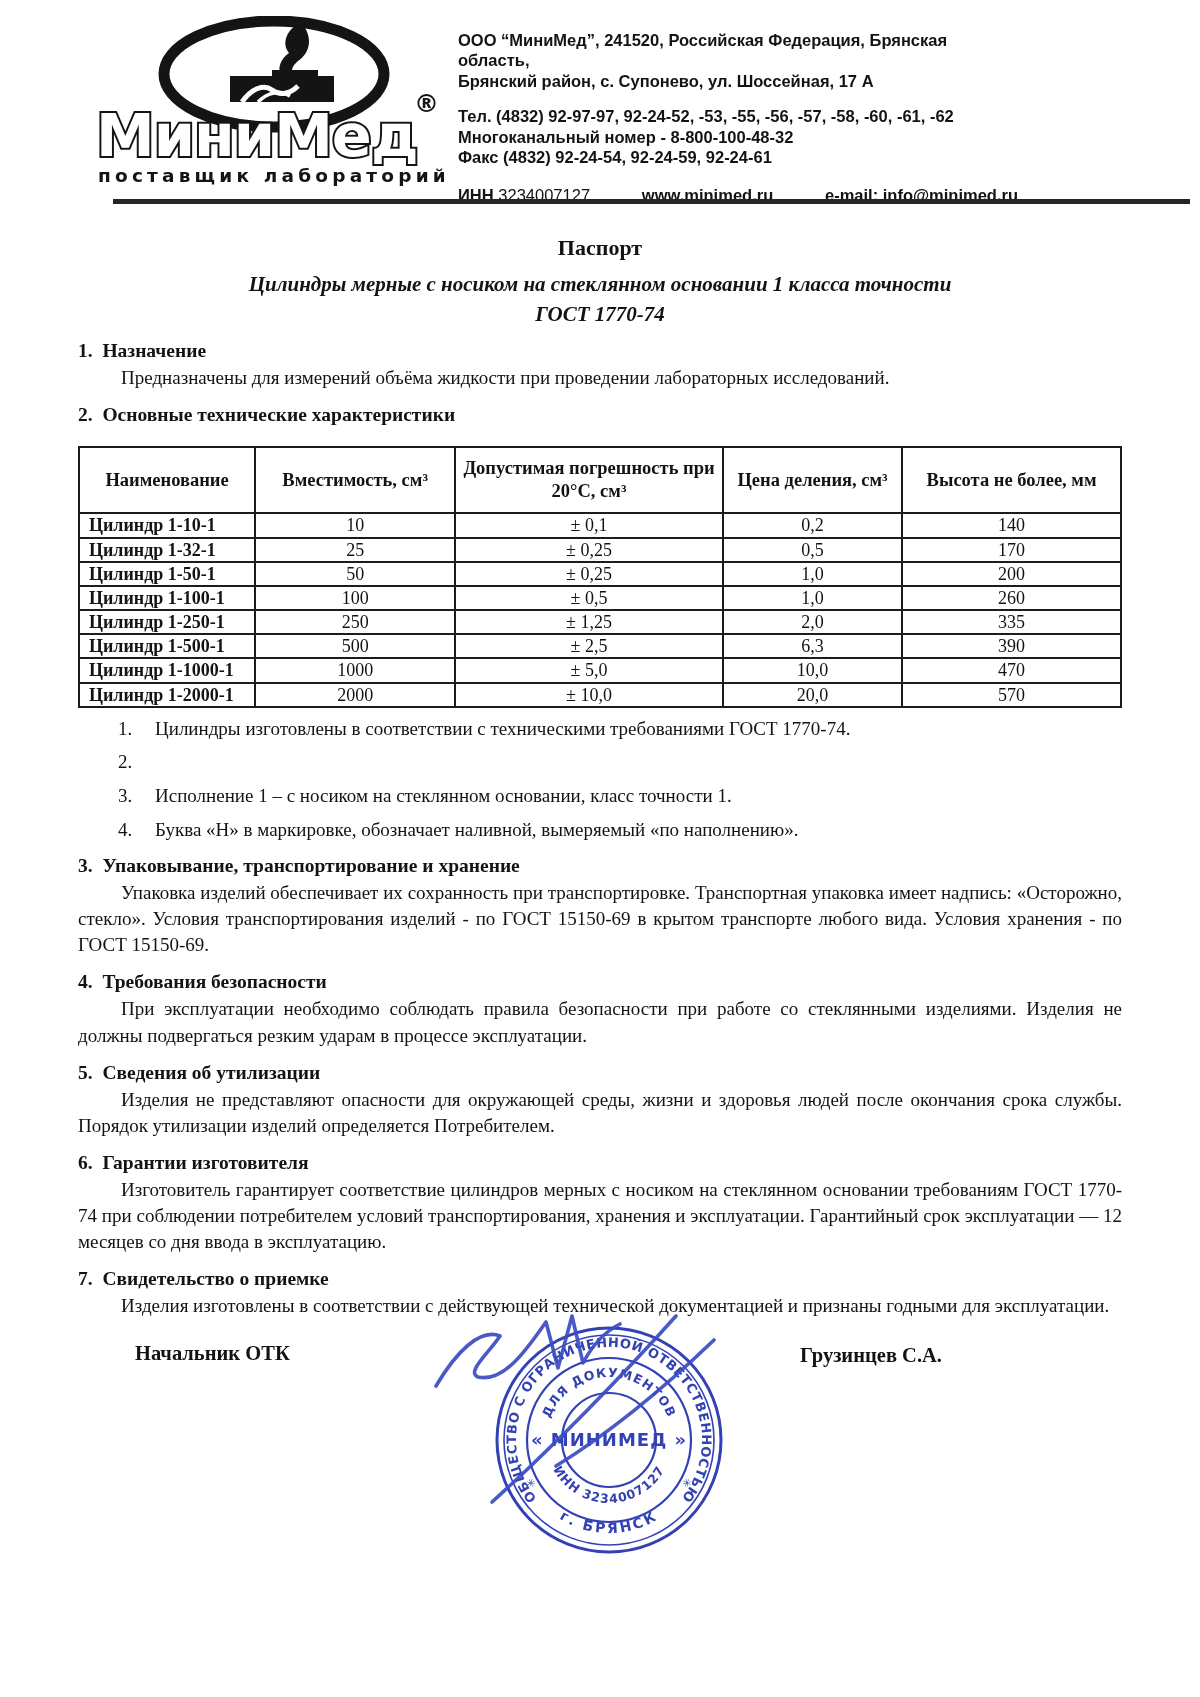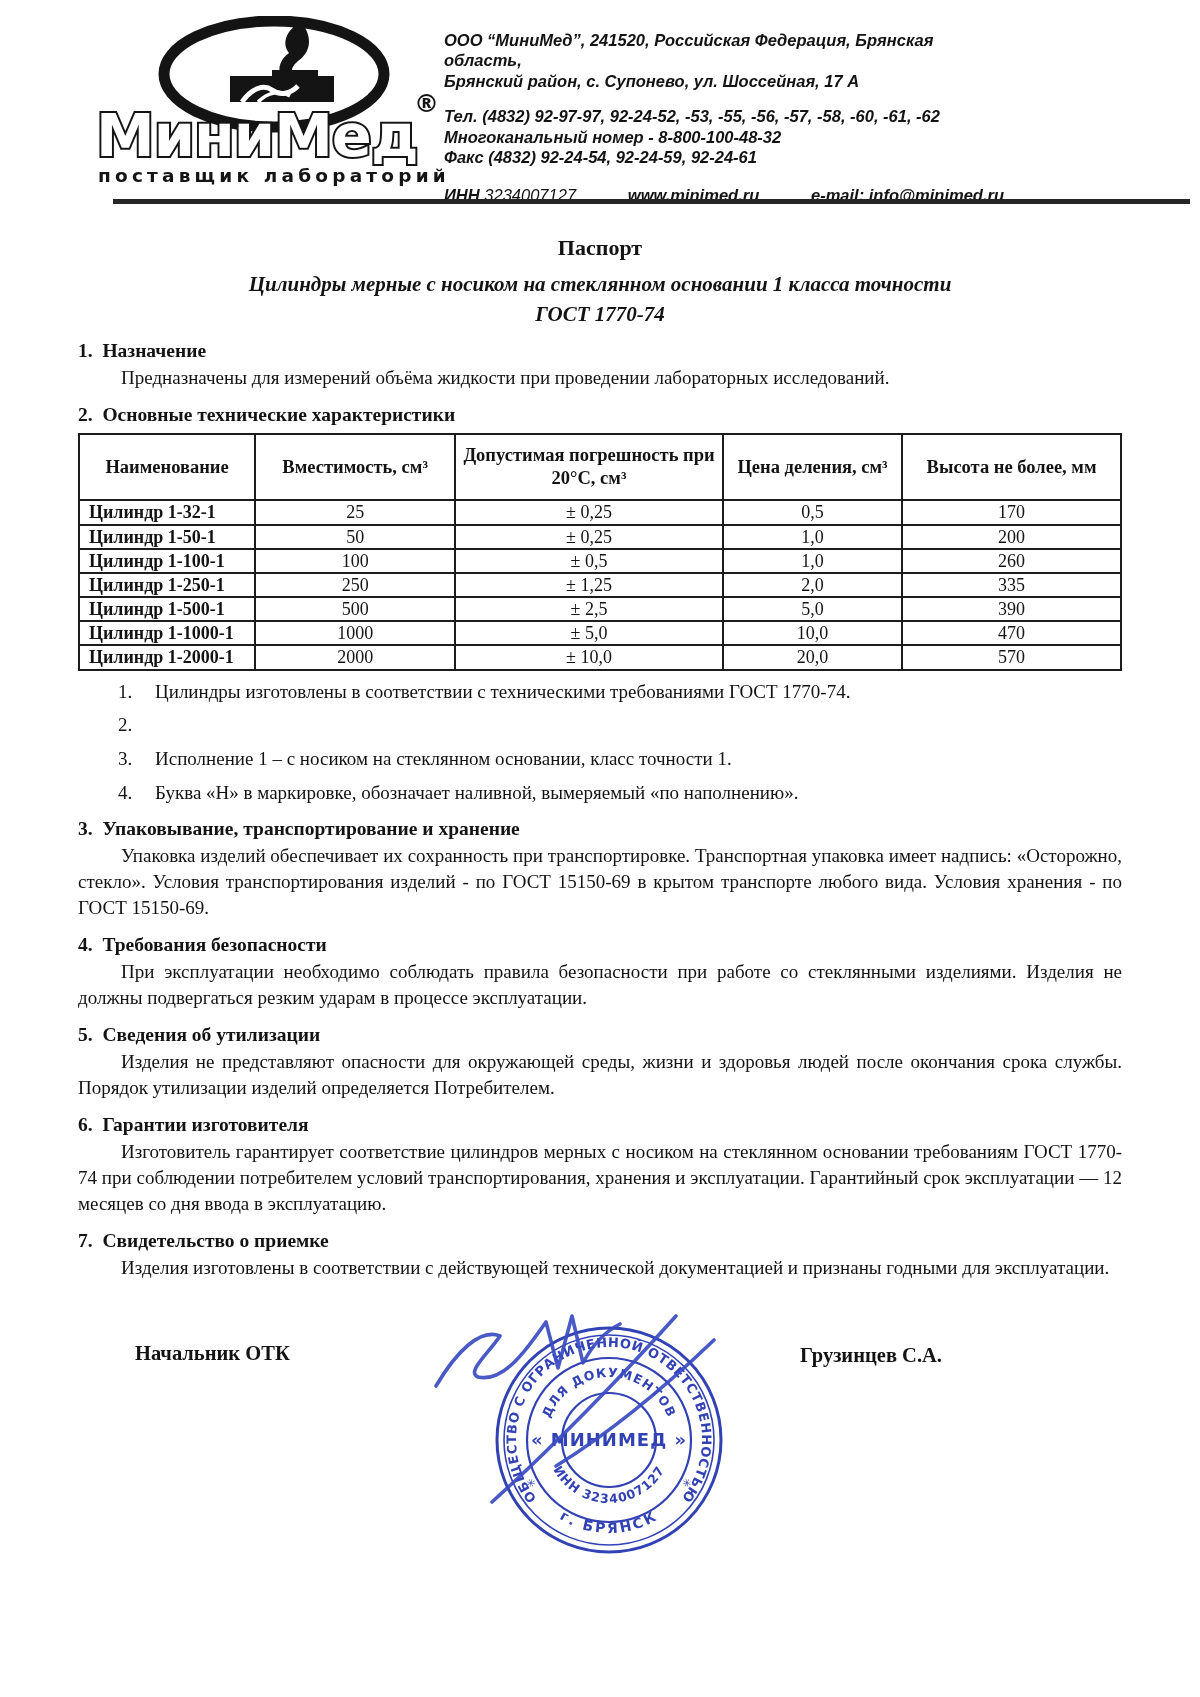--- a/index.html
+++ b/index.html
@@ -6,36 +6,36 @@
   body{
     width:1200px;height:1697px;background:#ffffff;position:relative;overflow:hidden;
     font-family:"Liberation Serif", serif;color:#131313;
     -webkit-font-smoothing:antialiased;
   }
   
   .header{display:flex;align-items:flex-start;padding:16px 60px 0 92px;}
   .logo-wrap{width:352px;flex:0 0 auto;}
   .company{
     font-family:"Liberation Sans", sans-serif;font-weight:bold;
-    font-size:16.5px;line-height:1.24;padding-top:14px;width:560px;font-style:italic;
+    font-size:16.5px;line-height:1.24;margin-left:14px;padding-top:14px;width:560px;
   }
   .company .gap{height:15px;}
   .company-bottom{display:flex;justify-content:space-between;margin-top:17px;align-items:baseline;}
   .inn-value{font-weight:normal;}
   .rule{position:absolute;left:113px;top:199px;width:1077px;height:5px;background:#262626;}
   
   .content{margin:0 78px;padding-top:16px;}
   .t-doc{text-align:center;font-weight:bold;font-size:22px;margin-top:14px;}
   .t-product{text-align:center;font-weight:bold;font-style:italic;font-size:21px;margin-top:11px;}
   .t-gost{text-align:center;font-weight:bold;font-style:italic;font-size:21px;margin-top:5px;}
   .sec-h{text-align:left;font-weight:bold;font-size:19.5px;margin-top:13px;white-space:pre-wrap;}
   p.body{font-size:19px;line-height:1.37;text-align:justify;text-indent:43px;margin:3px 0 0 0;}
   p.body.noj{text-align:left;}
   
-  table.spec{border-collapse:collapse;width:100%;margin-top:7px;}
+  table.spec{border-collapse:collapse;width:100%;margin-top:20px;}
   table.spec th,table.spec td{border:2px solid #1c1c1c;text-align:center;}
   table.spec th{font-size:18.5px;font-weight:bold;padding:9px 6px;line-height:1.25;}
   table.spec td{font-size:18px;padding:1px 4px;line-height:1.12;}
   table.spec td.name{text-align:left;font-weight:bold;padding-left:9px;}
   
   .notes{margin-top:9px;}
   .note{display:flex;font-size:19px;line-height:1.3;margin:0 0 9px 40px;}
   .note-num{width:37px;flex:0 0 auto;}
   
   .sig-block{position:absolute;left:0;top:1298px;width:1012px;height:399px;}
@@ -109,20 +109,27 @@
       <tr>
         <th>Наименование</th>
         <th>Вместимость, см³</th>
         <th>Допустимая погрешность при 20°С, см³</th>
         <th>Цена деления, см³</th>
         <th>Высота не более, мм</th>
       </tr>
     </thead>
     <tbody>
       <tr>
+        <td class="name">Цилиндр 1-10-1</td>
+          <td>10</td>
+          <td>± 0,1</td>
+          <td>0,2</td>
+          <td>140</td>
+      </tr>
+      <tr>
         <td class="name">Цилиндр 1-32-1</td>
           <td>25</td>
           <td>± 0,25</td>
           <td>0,5</td>
           <td>170</td>
       </tr>
       <tr>
         <td class="name">Цилиндр 1-50-1</td>
           <td>50</td>
           <td>± 0,25</td>
@@ -140,21 +147,21 @@
         <td class="name">Цилиндр 1-250-1</td>
           <td>250</td>
           <td>± 1,25</td>
           <td>2,0</td>
           <td>335</td>
       </tr>
       <tr>
         <td class="name">Цилиндр 1-500-1</td>
           <td>500</td>
           <td>± 2,5</td>
-          <td>5,0</td>
+          <td>6,3</td>
           <td>390</td>
       </tr>
       <tr>
         <td class="name">Цилиндр 1-1000-1</td>
           <td>1000</td>
           <td>± 5,0</td>
           <td>10,0</td>
           <td>470</td>
       </tr>
       <tr>

